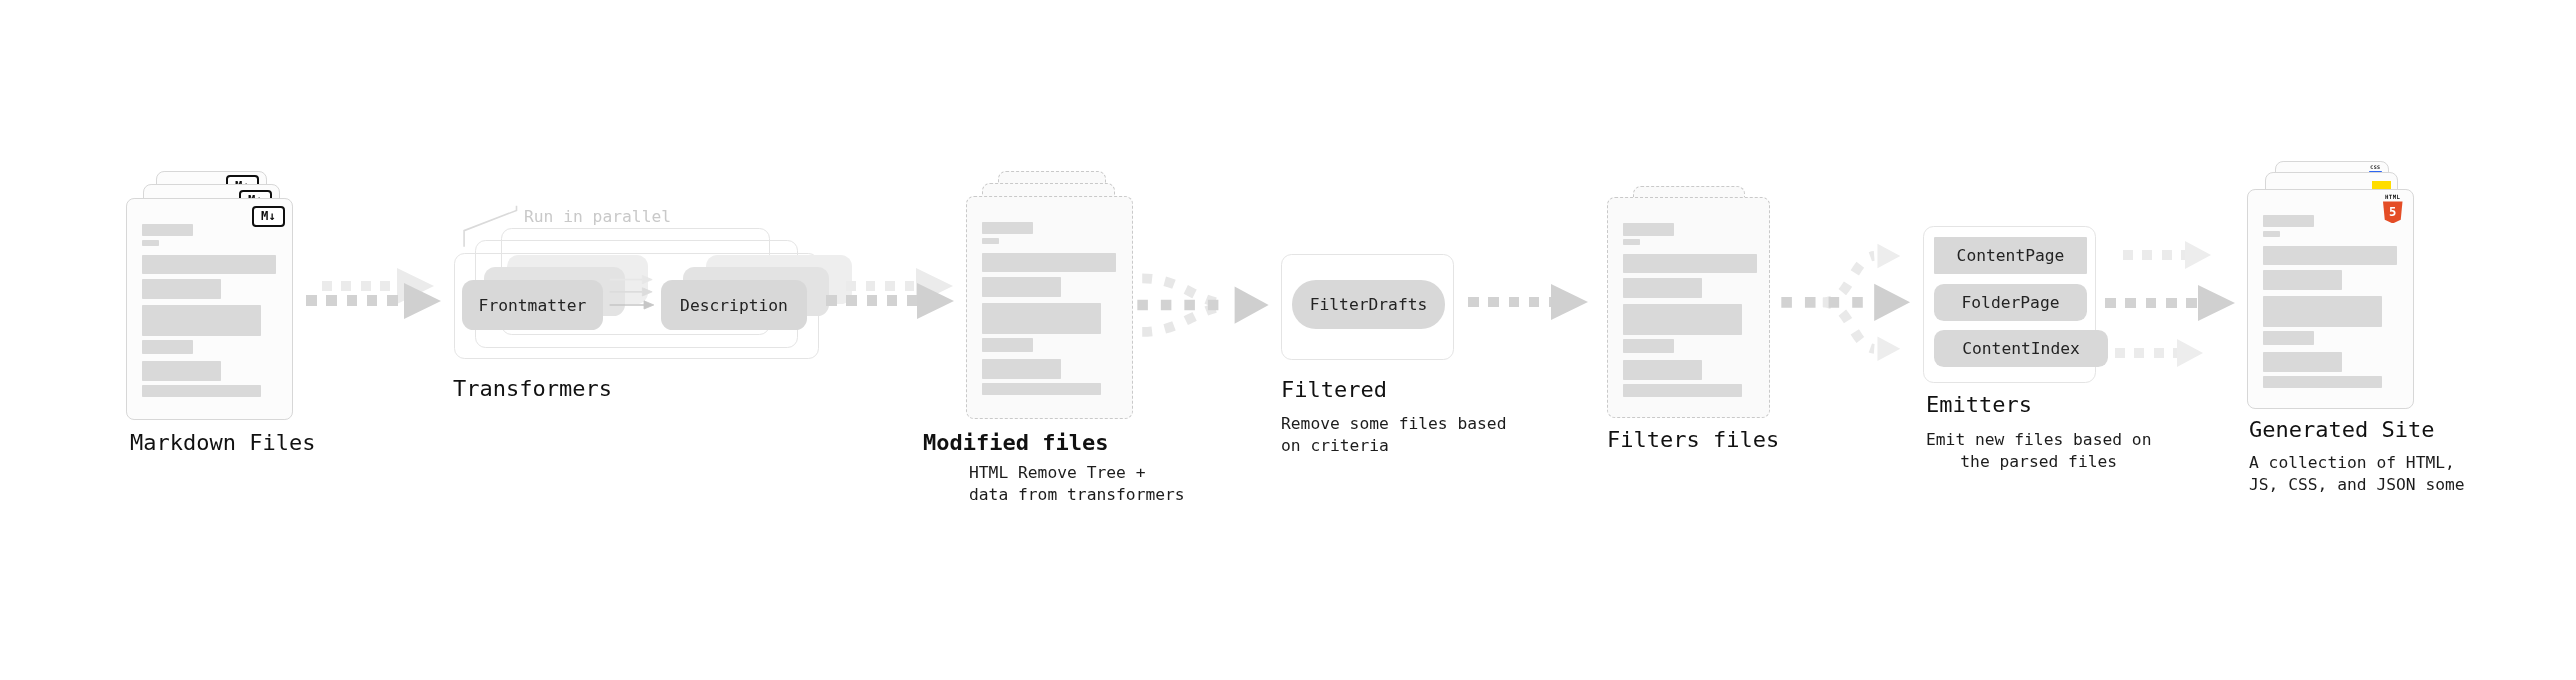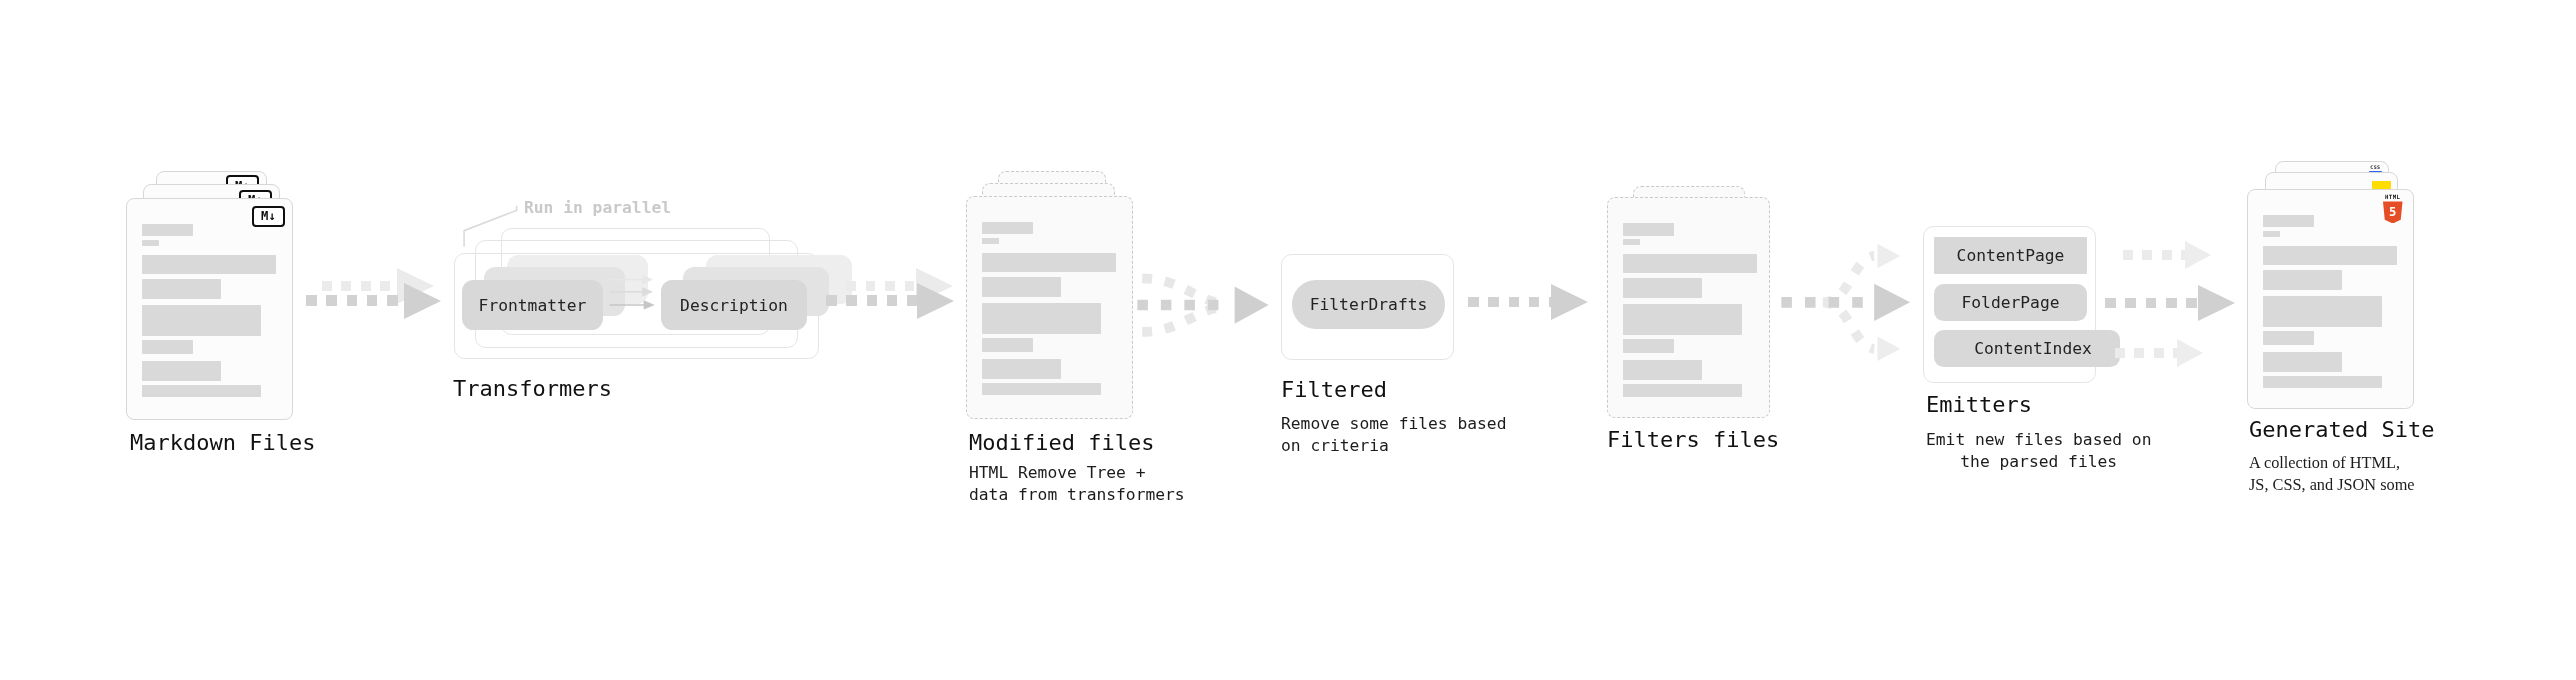--- a/index.html
+++ b/index.html
@@ -104,21 +104,21 @@
       </g>
     <g stroke="#c6c6c6" fill="#c6c6c6">
         <line x1="2" y1="39" x2="44" y2="39" stroke-width="2"></line>
         <polygon points="44,34 44,44 56,39"></polygon>
       </g>
   </svg>
 
   <div class="pill" style="left:462px;top:280px;width:141px;height:50px;">Frontmatter</div>
   <div class="pill" style="left:661px;top:280px;width:146px;height:50px;">Description</div>
 
-  <div class="note" style="left:524px;top:199px;font-weight:bold;">Run in parallel</div>
+  <div class="note" style="left:524px;top:208px;">Run in parallel</div>
   <svg class="abs" style="left:459px;top:200px;" width="65" height="50" viewBox="0 0 80 62">
     <polyline points="71,7 71,13 6,38 6,58" fill="none" stroke="#dadada" stroke-width="2"></polyline>
   </svg>
 
   <div class="title" style="left:453px;top:377px;">Transformers</div>
 
   <div class="abs" style="left:826px;top:268px;width:146px;height:57px;">
     <div class="arrow" style="left:19.5px;top:0;">
       <div class="dashes light" style="width:70px;"></div>
         <div class="tri light"></div>
@@ -138,21 +138,21 @@
           <div class="doc-line" style="top: 41px; width: 17px; height: 5.7px;"></div>
           <div class="doc-line" style="top: 56px; width: 134px; height: 18.7px;"></div>
           <div class="doc-line" style="top: 80px; width: 79px; height: 19.5px;"></div>
           <div class="doc-line" style="top: 106px; width: 119px; height: 31px;"></div>
           <div class="doc-line" style="top: 141px; width: 51px; height: 14px;"></div>
           <div class="doc-line" style="top: 162px; width: 79px; height: 19.5px;"></div>
           <div class="doc-line" style="top: 186px; width: 119px; height: 12.2px;"></div>
         </div>
     </div>
   </div>
-  <div class="title" style="left:969px;top:431px;">Modified files</div>
+  <div class="title" style="left:923px;top:431px;font-weight:bold;">Modified files</div>
   <div class="caption" style="left:969px;top:462px;">
     <div>HTML Remove Tree +</div>
     <div>data from transformers</div>
   </div>
 
   <svg class="abs" style="left:1134px;top:267px;" width="138" height="77" viewBox="0 0 170 95">
     <path d="M 10,14 C 55,14 75,40 108,45" fill="none" stroke="#e7e7e7" stroke-width="12" stroke-dasharray="12 16"></path>
     <path d="M 10,80 C 55,80 75,54 108,49" fill="none" stroke="#e7e7e7" stroke-width="12" stroke-dasharray="12 16"></path>
     <path d="M 4,47 H 118" fill="none" stroke="#d2d2d2" stroke-width="13" stroke-dasharray="13 16"></path>
     <polygon points="124,24 124,70 166,47" fill="#cfcfcf"></polygon>
@@ -195,21 +195,21 @@
     <path d="M 55,79 C 88,79 92,134 118,136" fill="none" stroke="#e9e9e9" stroke-width="12" stroke-dasharray="12 16"></path>
     <polygon points="122,7 122,37 150,22" fill="#ededed"></polygon>
     <polygon points="122,121 122,151 150,136" fill="#ededed"></polygon>
     <path d="M 4,79 H 106" fill="none" stroke="#d2d2d2" stroke-width="13" stroke-dasharray="13 16"></path>
     <polygon points="118,56 118,102 162,79" fill="#cfcfcf"></polygon>
   </svg>
 
   <div class="outline-box filled" style="left:1923px;top:226px;width:173px;height:157px;"></div>
   <div class="pill" style="left:1934px;top:237px;width:153px;height:37px;border-radius:1px;">ContentPage</div>
   <div class="pill" style="left:1934px;top:284px;width:153px;height:37px;border-radius:9.8px;">FolderPage</div>
-  <div class="pill" style="left:1934px;top:330px;width:174px;height:37px;border-radius:9.8px;padding-left:12px;">ContentIndex</div>
+  <div class="pill" style="left:1934px;top:330px;width:174px;height:37px;border-radius:9.8px;">ContentIndex</div>
   <div class="title" style="left:1926px;top:393px;">Emitters</div>
   <div class="caption" style="left:1926px;top:429px;text-align:center;">
     <div>Emit new files based on</div>
     <div>the parsed files</div>
   </div>
 
   <div class="abs" style="left:2105px;top:241px;width:138px;height:130px;">
     <div class="arrow" style="left:18px;top:0;">
       <div class="dashes light" style="width:62px;"></div>
         <div class="tri sm"></div>
@@ -247,19 +247,19 @@
           <div class="doc-line" style="top: 56px; width: 134px; height: 18.7px;"></div>
           <div class="doc-line" style="top: 80px; width: 79px; height: 19.5px;"></div>
           <div class="doc-line" style="top: 106px; width: 119px; height: 31px;"></div>
           <div class="doc-line" style="top: 141px; width: 51px; height: 14px;"></div>
           <div class="doc-line" style="top: 162px; width: 79px; height: 19.5px;"></div>
           <div class="doc-line" style="top: 186px; width: 119px; height: 12.2px;"></div>
         </div>
     </div>
   </div>
   <div class="title" style="left:2249px;top:418px;">Generated Site</div>
-  <div class="caption" style="left:2249px;top:452px;font-family:Liberation Serif, serif;">
+  <div class="caption" style="left:2249px;top:452px;">
     <div>A collection of HTML,</div>
     <div>JS, CSS, and JSON some</div>
   </div>
 
 </div>
 
 
 </body></html>

